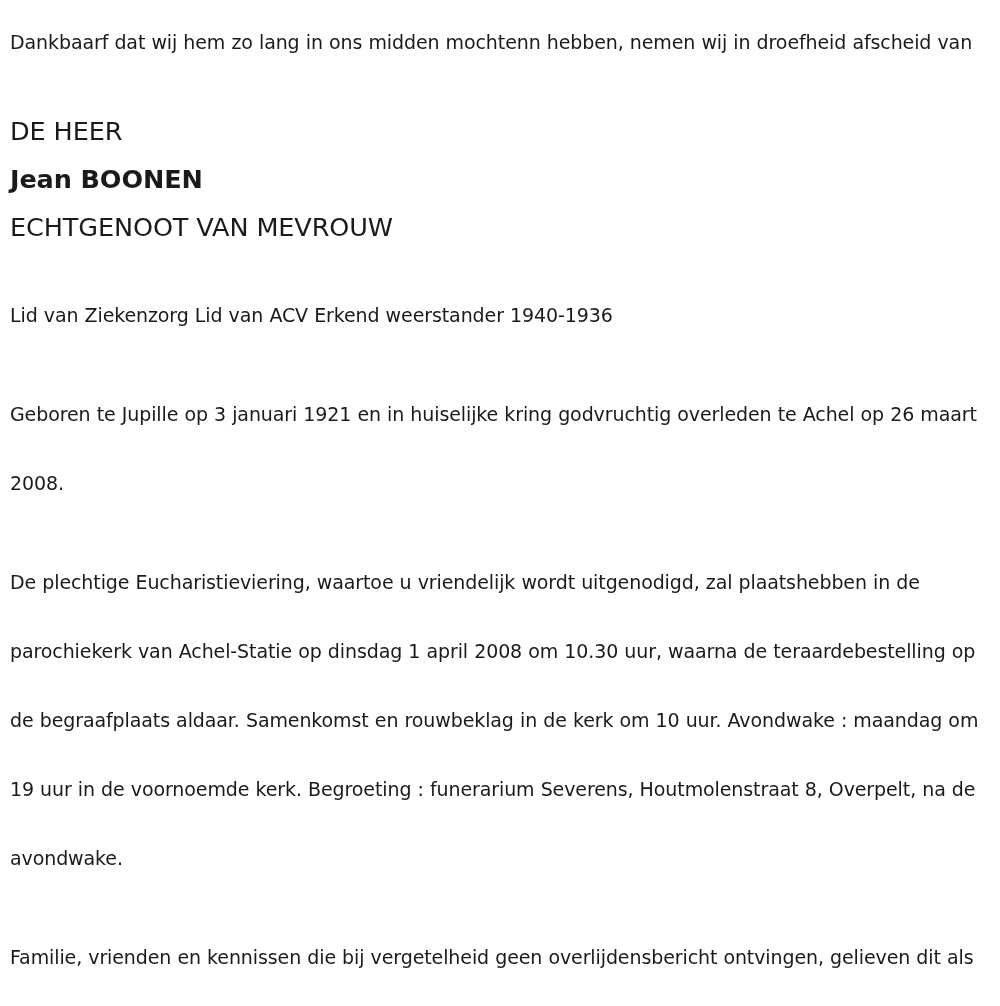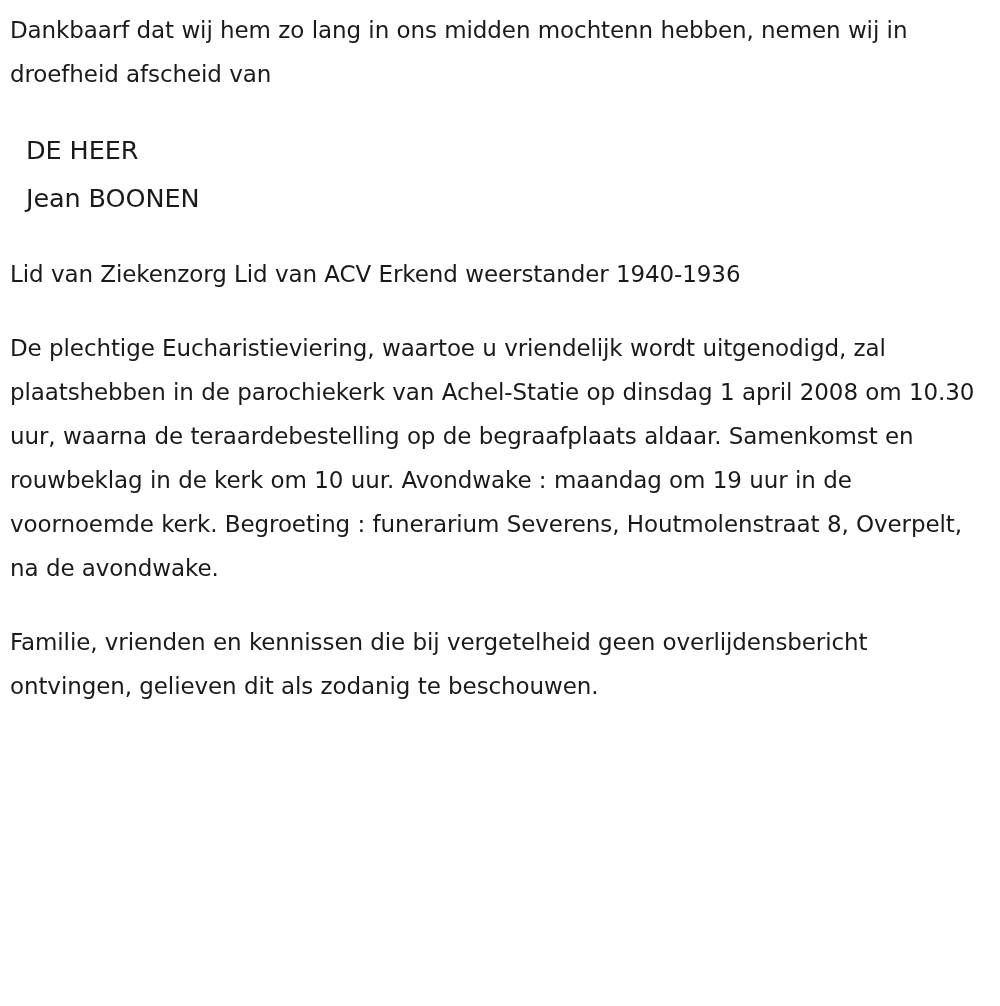--- a/index.html
+++ b/index.html
@@ -14,54 +14,56 @@
     color: #1a1a1a;
     overflow: hidden;
   }
   .notice {
     box-sizing: border-box;
     width: 1000px;
     padding: 8px 8px 0 10px;
   }
   .para {
     margin: 0 0 30px 0;
-    font-size: 23px;
-    line-height: 44px;
+    font-size: 19px;
+    line-height: 69px;
     letter-spacing: -0.1px;
     word-spacing: 0.2px;
   }
   .para:last-child {
     margin-bottom: 0;
   }
   .block-tight {
-    margin: 0 0 30px 16px;
+    margin: 0 0 30px 0;
   }
   .line {
     font-size: 25.5px;
     line-height: 48px;
     letter-spacing: -0.1px;
     white-space: nowrap;
   }
   .line-bold {
-    font-weight: normal;
+    font-weight: bold;
   }
 </style>
 </head>
 <body>
 
 <div class="notice">
 
   <p class="para">Dankbaarf dat wij hem zo lang in ons midden mochtenn hebben, nemen wij in droefheid afscheid van</p>
 
   <div class="block-tight">
     <div class="line">DE HEER</div>
     <div class="line line-bold">Jean BOONEN</div>
+    <div class="line">ECHTGENOOT VAN MEVROUW</div>
   </div>
 
   <p class="para">Lid van Ziekenzorg Lid van ACV Erkend weerstander 1940-1936</p>
 
+  <p class="para">Geboren te Jupille op 3 januari 1921 en in huiselijke kring godvruchtig overleden te Achel op 26 maart 2008.</p>
 
   <p class="para">De plechtige Eucharistieviering, waartoe u vriendelijk wordt uitgenodigd, zal plaatshebben in de parochiekerk van Achel-Statie op dinsdag 1 april 2008 om 10.30 uur, waarna de teraardebestelling op de begraafplaats aldaar. Samenkomst en rouwbeklag in de kerk om 10 uur. Avondwake : maandag om 19 uur in de voornoemde kerk. Begroeting : funerarium Severens, Houtmolenstraat 8, Overpelt, na de avondwake.</p>
 
 
   <p class="para">Familie, vrienden en kennissen die bij vergetelheid geen overlijdensbericht ontvingen, gelieven dit als zodanig te beschouwen.</p>
 
 </div>
 
 </body></html>

